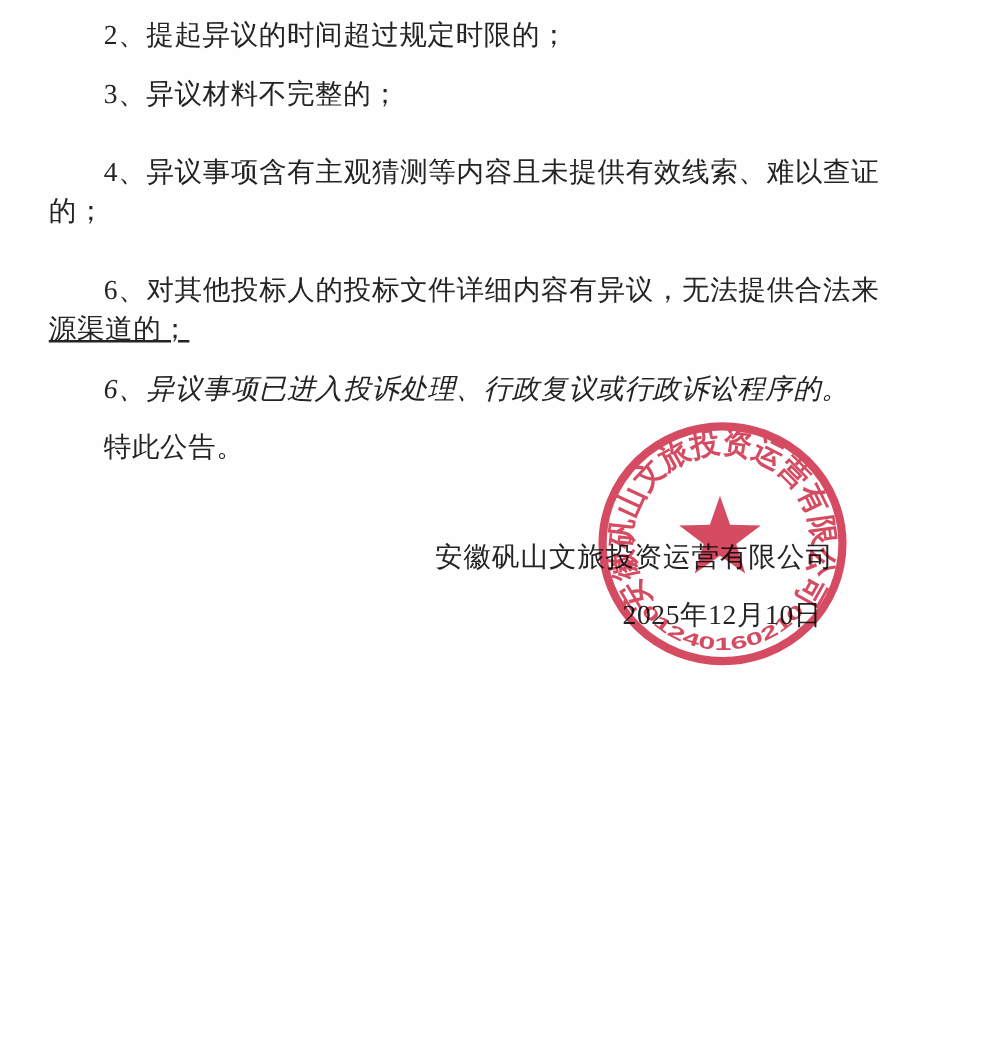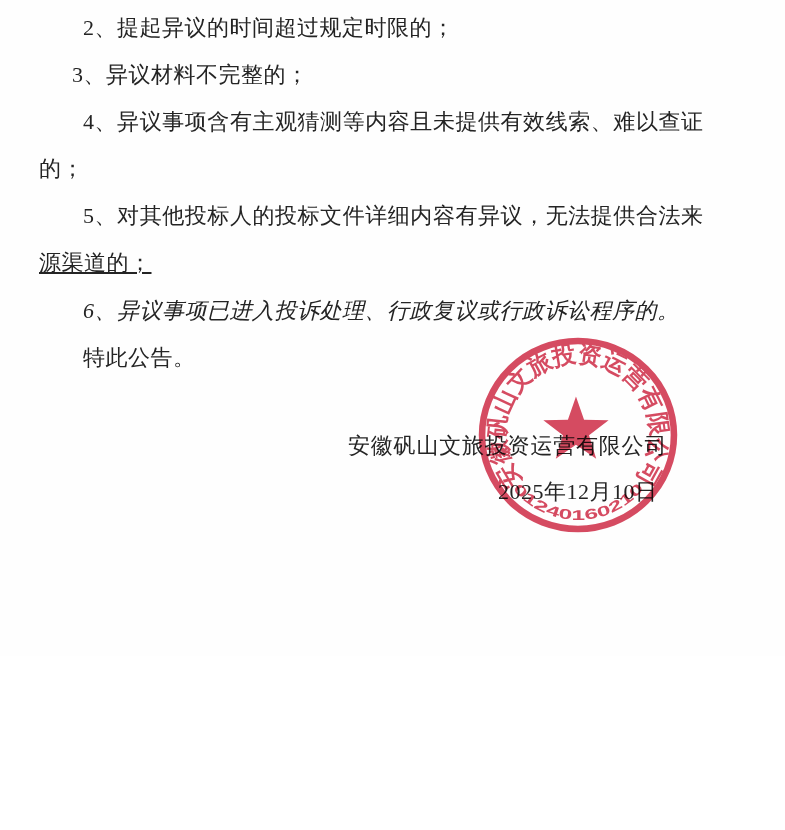--- a/index.html
+++ b/index.html
@@ -22,23 +22,24 @@
     line-height: 24px;
     white-space: nowrap;
     letter-spacing: 0.5px;
   }
   .doc-line.justified {
     white-space: normal;
     width: 620px;
     text-align: justify;
     text-align-last: justify;
     letter-spacing: 0;
+    margin-top: 16px;
   }
   .l1 { top: 16px;  left: 83px; }
-  .l2 { top: 63px;  left: 72px; }
+  .l2 { top: 63px;  left: 83px; }
   .l3 { top: 110px; left: 83px; }
   .l4 { top: 157px; left: 39px; }
   .l5 { top: 204px; left: 83px; }
   .l6 { top: 251px; left: 39px; text-decoration: underline; }
   .l7 { top: 299px; left: 83px; font-style: italic; }
   .l8 { top: 346px; left: 83px; text-align: center; }
   .company-line {
     position: absolute;
     top: 434px;
     left: 348px;
@@ -79,21 +80,21 @@
 </style>
 </head>
 <body>
 
 <div class="page">
 
   <div class="doc-line l1">2、提起异议的时间超过规定时限的；</div>
   <div class="doc-line l2">3、异议材料不完整的；</div>
   <div class="doc-line l3 justified">4、异议事项含有主观猜测等内容且未提供有效线索、难以查证</div>
   <div class="doc-line l4">的；</div>
-  <div class="doc-line l5 justified">5、对其他投标人的投标文件详细内容有异议，无法提供合法来</div>
+  <div class="doc-line l5 justified">6、对其他投标人的投标文件详细内容有异议，无法提供合法来</div>
   <div class="doc-line l6">源渠道的；</div>
   <div class="doc-line l7">6、异议事项已进入投诉处理、行政复议或行政诉讼程序的。</div>
   <div class="doc-line l8">特此公告。</div>
 
   <div class="company-line">安徽矾山文旅投资运营有限公司</div>
   <div class="date-line">2025年12月10日</div>
 
   <svg class="seal" viewBox="0 0 200 196" xmlns="http://www.w3.org/2000/svg" aria-hidden="true">
     <defs>
       <path id="seal-name-arc" d="M 44.8 144.3 A 72 72 0 1 1 155.2 144.3" fill="none"></path>

